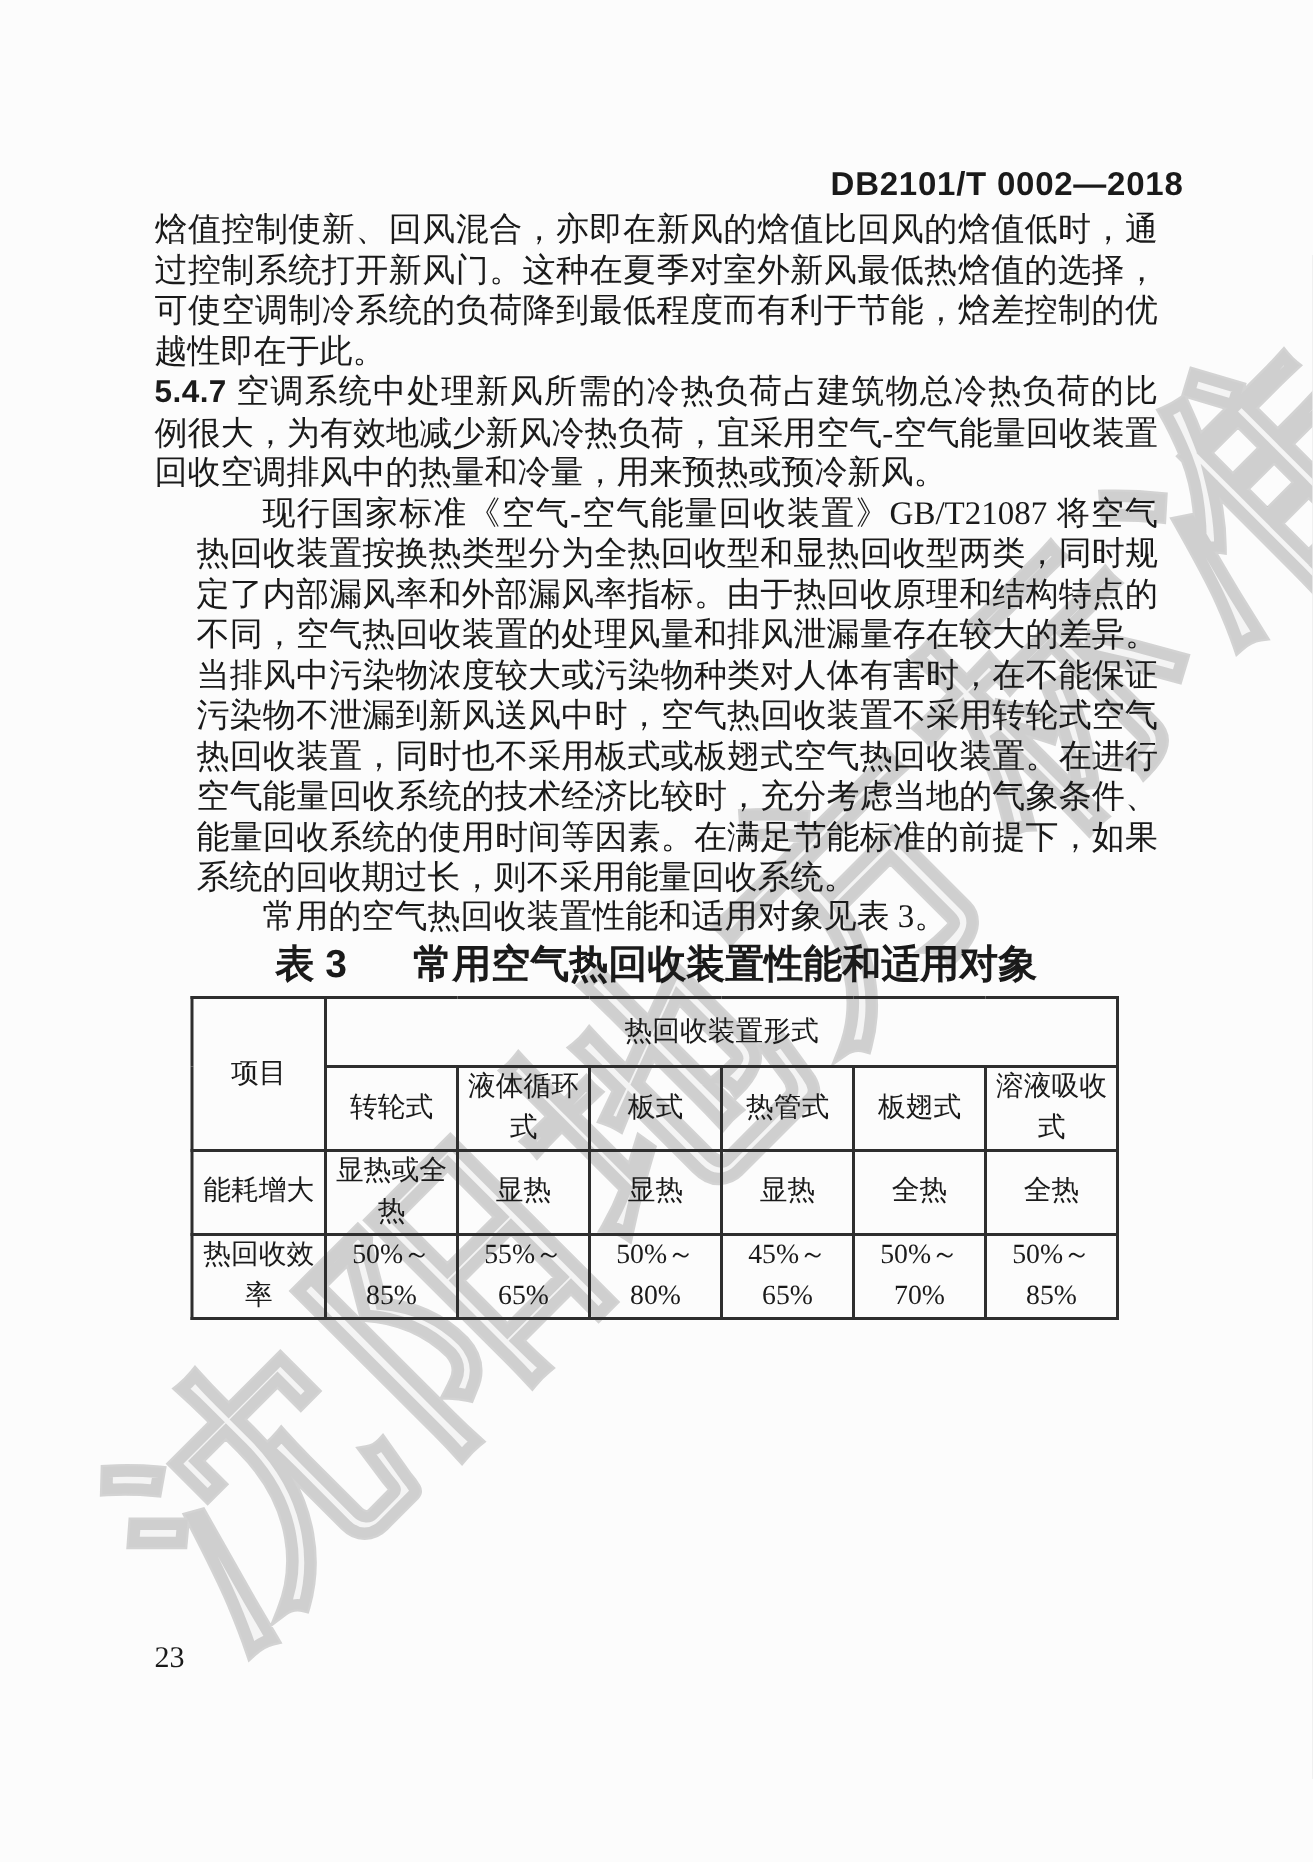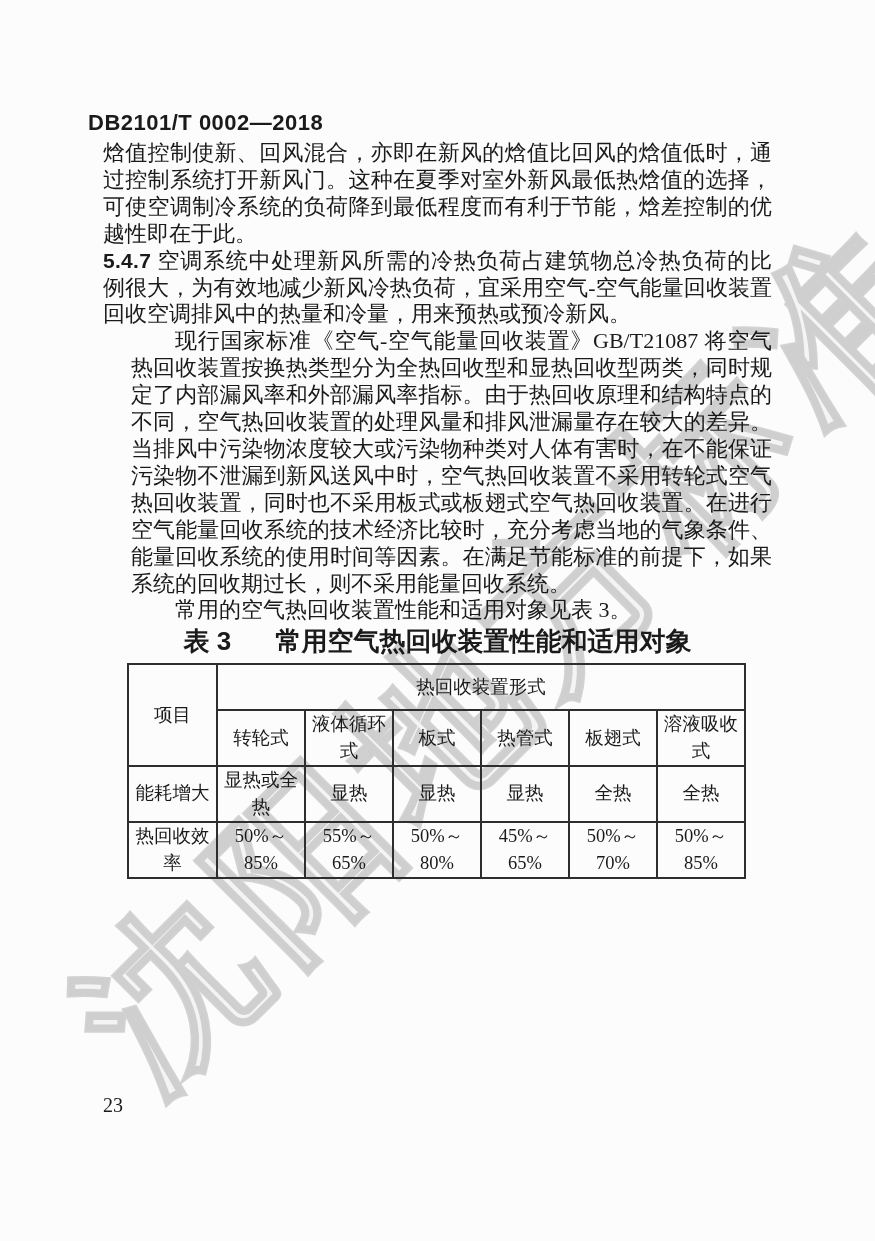--- a/index.html
+++ b/index.html
@@ -23,22 +23,22 @@
     font-size:172px;
     letter-spacing:16px;
     white-space:nowrap;
     color:rgba(200,200,200,0.14);
     -webkit-text-stroke:3px rgba(176,176,176,0.55);
     pointer-events:none;
     user-select:none;
   }
   .doc-header{
     position:absolute;
-    top:110px;left:88px;width:669px;
-    text-align:left;
+    top:110px;left:120px;width:669px;
+    text-align:right;
     font-family:"Liberation Sans","DejaVu Sans",sans-serif;
     font-weight:600;
     font-size:22px;
     letter-spacing:0.5px;
   }
   .content{
     position:absolute;
     top:140px;left:103px;width:669px;
     font-size:22px;
     line-height:26.9px;

